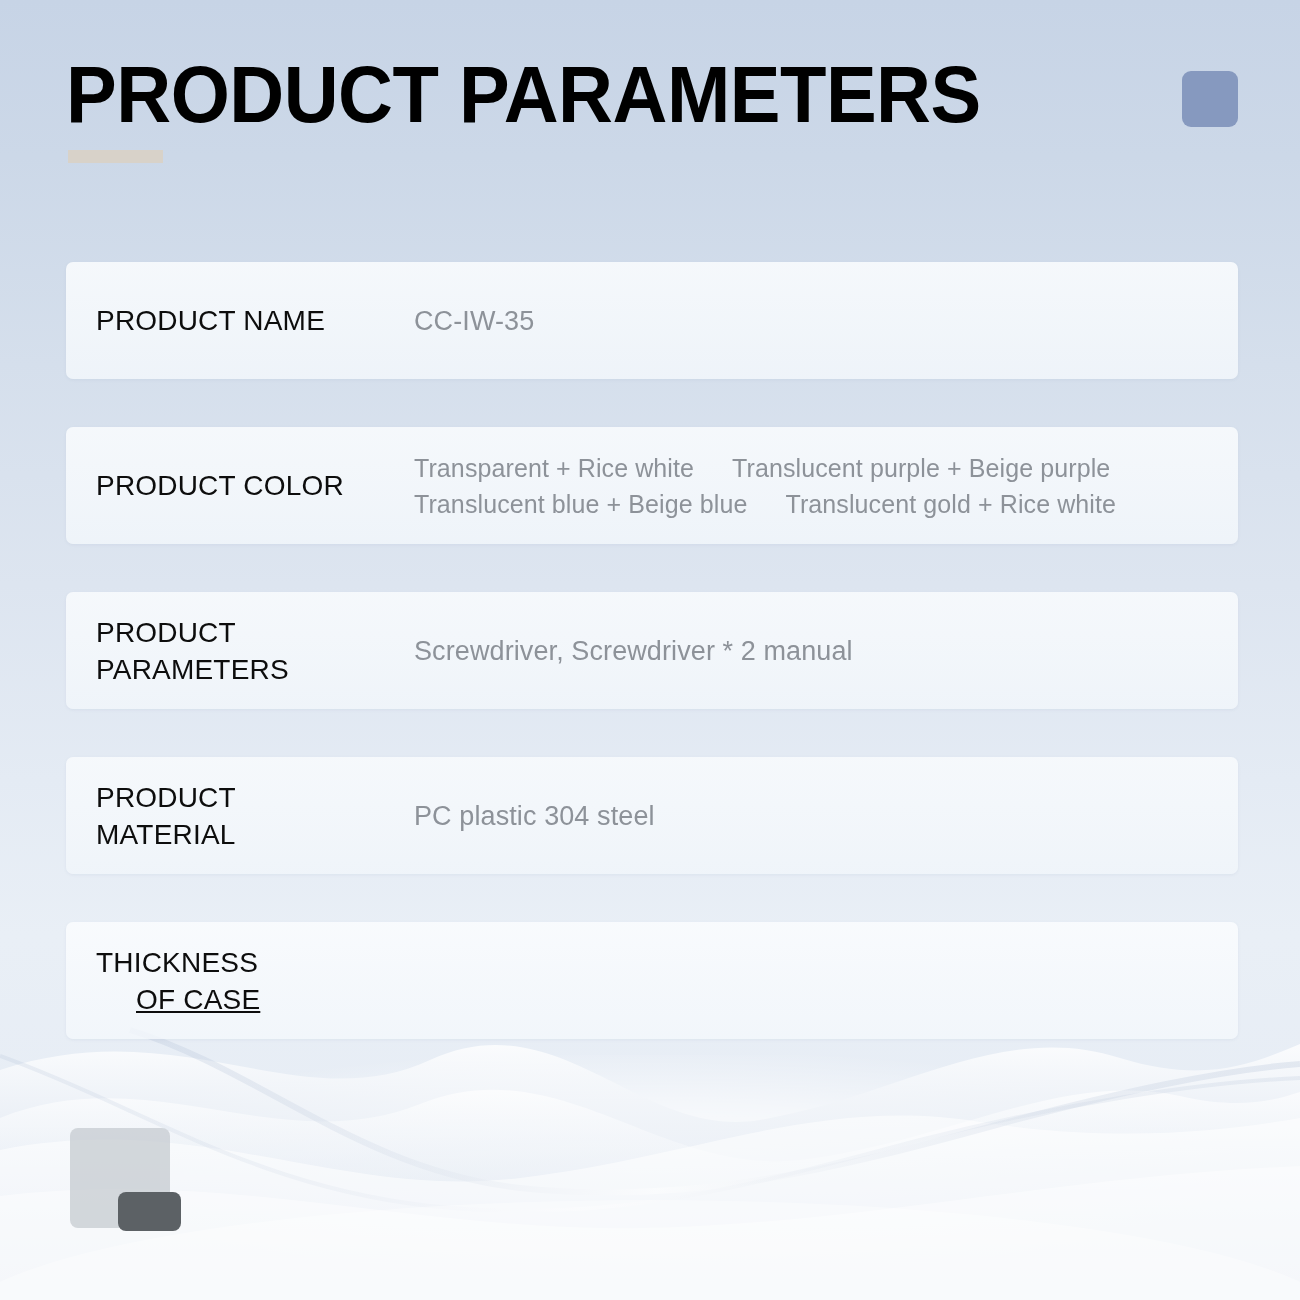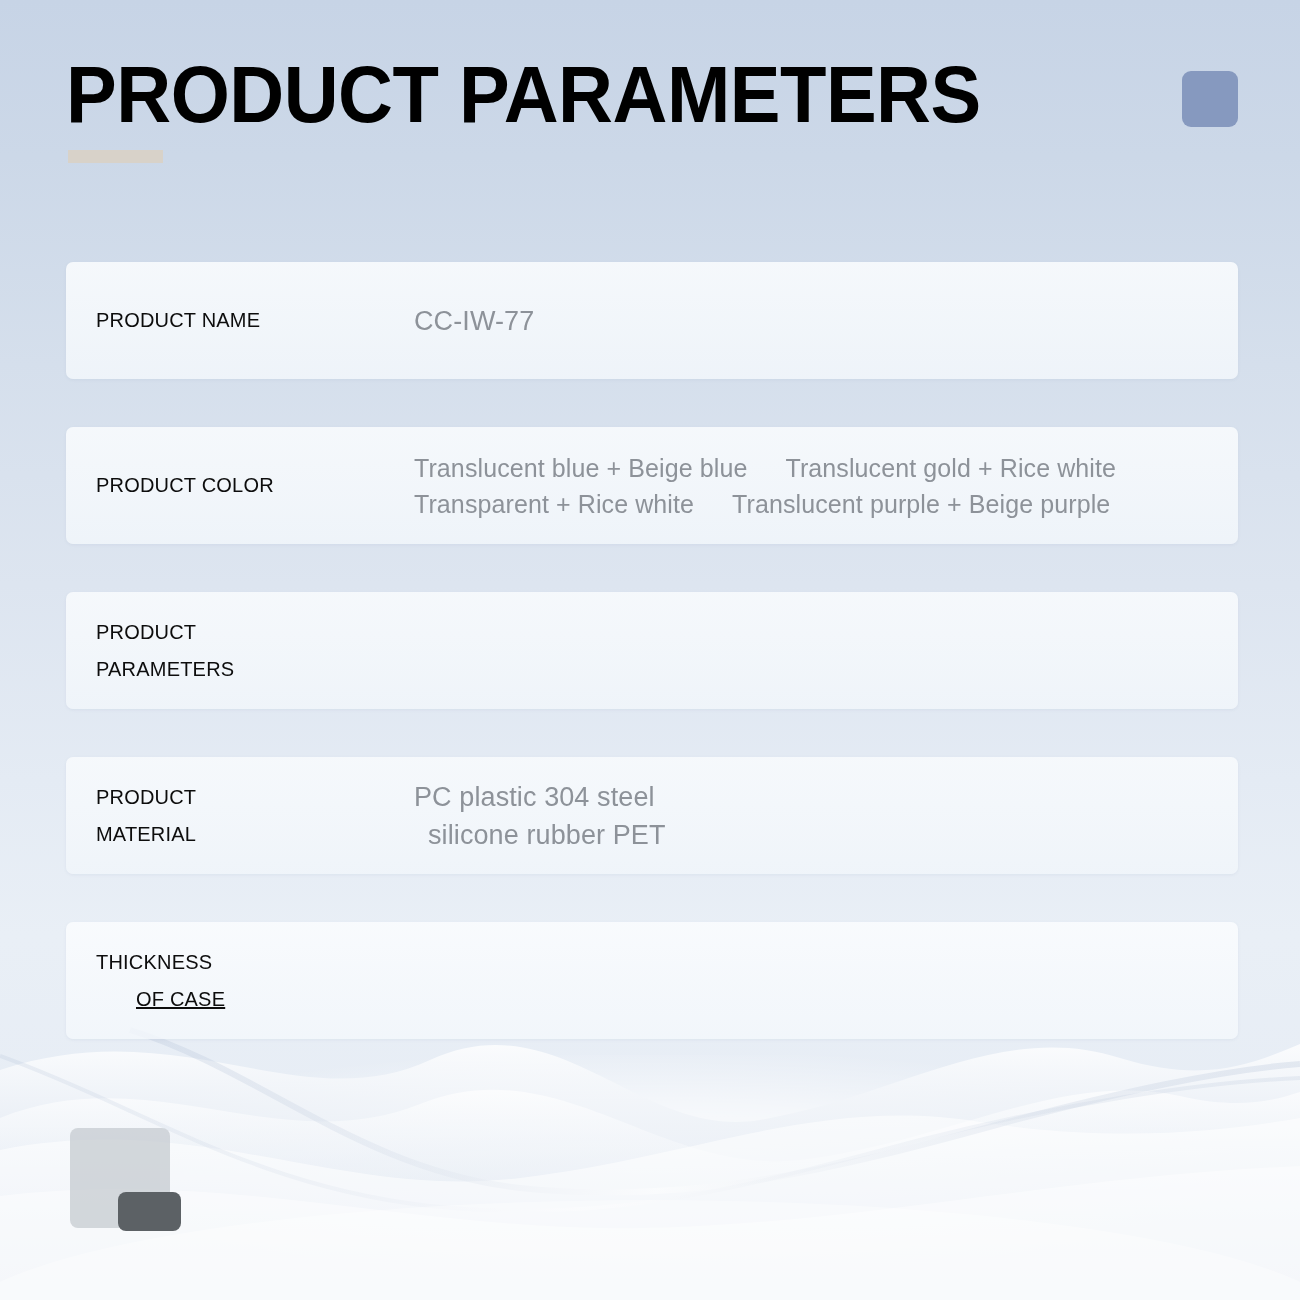--- a/index.html
+++ b/index.html
@@ -105,21 +105,21 @@
     background:linear-gradient(180deg,
         rgba(250,252,254,0.90) 0%,
         rgba(247,250,253,0.86) 50%,
         rgba(244,248,252,0.82) 100%);
   }
 
   .label {
     position:absolute;
     left:30px;
     width:330px;
-    font-size:20px;
+    font-size:28px;
     line-height:37px;
     color:#0d0d0d;
     font-weight:400;
     letter-spacing:0.2px;
   }
   .label .l2 { display:block; }
   .label.indented .l2 { padding-left:40px;text-decoration:underline; }
 
   .value {
     position:absolute;
@@ -197,49 +197,51 @@
     <div class="corner-square"></div>
   </div>
 
   <div class="rows">
 
     <div class="row">
       <div class="label">
         <span class="l1">PRODUCT NAME</span>
       </div>
       <div class="value">
-        <span class="vline">CC-IW-77</span>
+        <span class="vline">CC-IW-35</span>
       </div>
     </div>
 
     <div class="row">
       <div class="label">
         <span class="l1">PRODUCT COLOR</span>
       </div>
       <div class="value color-grid">
+        <span class="vline"><span>Transparent + Rice white</span><span class="gap"></span><span>Translucent purple + Beige purple</span></span>
         <span class="vline"><span>Translucent blue + Beige blue</span><span class="gap"></span><span>Translucent gold + Rice white</span></span>
-        <span class="vline"><span>Transparent + Rice white</span><span class="gap"></span><span>Translucent purple + Beige purple</span></span>
       </div>
     </div>
 
     <div class="row">
       <div class="label">
         <span class="l1">PRODUCT</span>
         <span class="l2">PARAMETERS</span>
       </div>
+      <div class="value">
+        <span class="vline">Screwdriver, Screwdriver * 2 manual</span>
+      </div>
     </div>
 
     <div class="row">
       <div class="label">
         <span class="l1">PRODUCT</span>
         <span class="l2">MATERIAL</span>
       </div>
       <div class="value material">
         <span class="vline">PC plastic  304  steel</span>
-        <span class="vline">silicone  rubber  PET</span>
       </div>
     </div>
 
     <div class="row translucent">
       <div class="label indented">
         <span class="l1">THICKNESS</span>
         <span class="l2">OF CASE</span>
       </div>
     </div>
 

